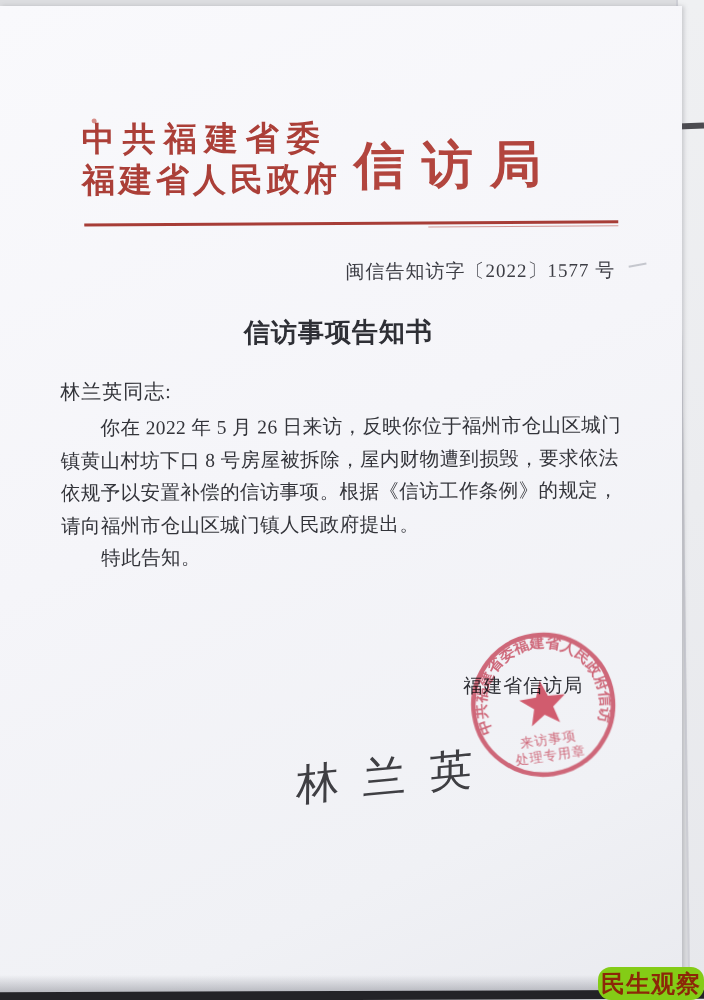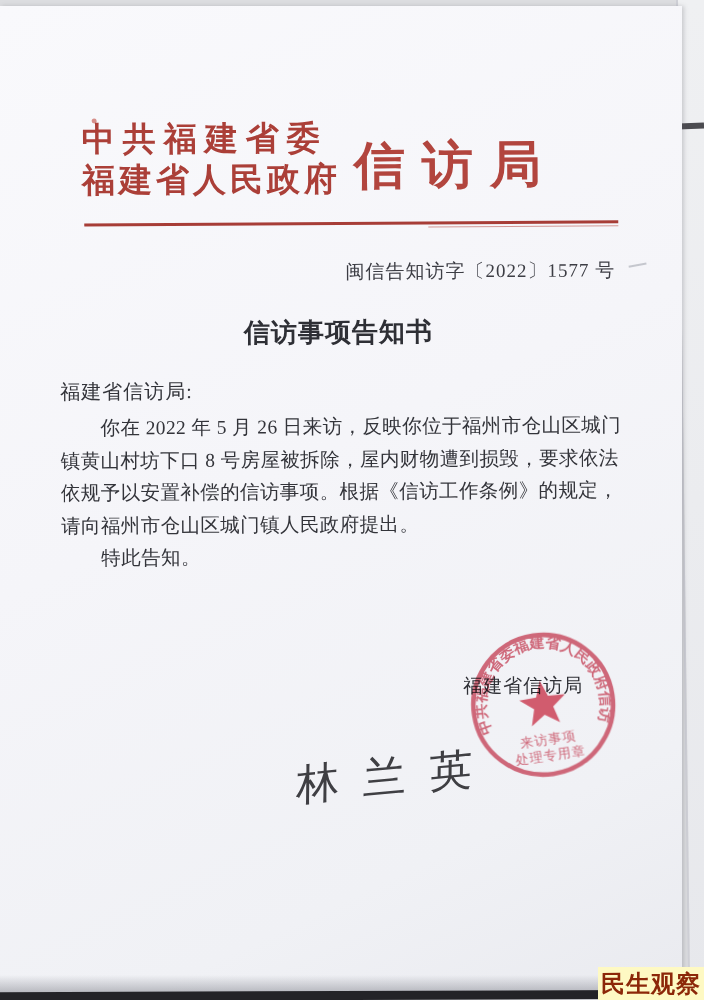--- a/index.html
+++ b/index.html
@@ -71,22 +71,23 @@
     font-family:"Liberation Serif","DejaVu Serif",serif;
     letter-spacing:24px;white-space:nowrap;
     transform:rotate(-5deg) skewX(-6deg);opacity:.88;
   }
   
   .red-speck{position:absolute;left:94px;top:111px;width:5px;height:5px;border-radius:50%;
         background:#c4574f;opacity:.65;}
   
   .watermark{
     position:absolute;right:0;bottom:0;width:106px;height:33px;
-    background:#fef9c3;display:flex;align-items:center;justify-content:center;
+    background:#84cc16;display:flex;align-items:center;justify-content:center;
     font-family:"Liberation Sans","DejaVu Sans",sans-serif;
+    border-radius:13px;
   }
   .watermark span{font-size:24px;font-weight:bold;color:#8c2708;letter-spacing:1px;}
 </style>
 </head>
 <body>
 
 <div class="photo">
 
   <div class="wall-strip"></div>
   <div class="wall-line"></div>
@@ -100,21 +101,21 @@
       <div class="org2">福建省人民政府</div>
       <div class="bureau">信访局</div>
       <div class="head-rule"></div>
       <div class="head-rule2"></div>
 
       <div class="doc-number">闽信告知访字〔2022〕1577 号</div>
       <div class="paper-dash"></div>
 
       <div class="doc-title">信访事项告知书</div>
 
-      <div class="salutation">福建省信访局:</div>
+      <div class="salutation">林兰英同志:</div>
       <div class="body-block">
         <div class="body-line indent">你在 2022 年 5 月 26 日来访，反映你位于福州市仓山区城门</div>
         <div class="body-line">镇黄山村坊下口 8 号房屋被拆除，屋内财物遭到损毁，要求依法</div>
         <div class="body-line">依规予以安置补偿的信访事项。根据《信访工作条例》的规定，</div>
         <div class="body-line">请向福州市仓山区城门镇人民政府提出。</div>
         <div class="body-line indent">特此告知。</div>
       </div>
 
       <div class="sig-org">福建省信访局</div>
 

